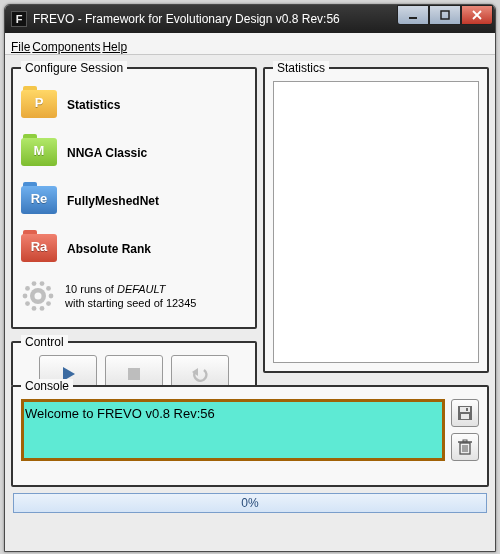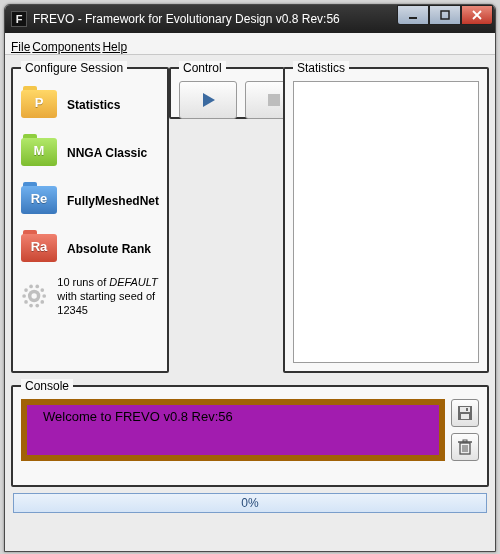--- a/index.html
+++ b/index.html
@@ -58,21 +58,21 @@
     padding-left:6px; gap:2px;
     border-bottom:1px solid #c8c8c8;
   }
   .menubar span { cursor:default; }
   .menubar .ul { text-decoration:underline; }
   .client {
     flex:1; padding:6px;
     display:flex; flex-direction:column; gap:6px;
   }
   .row1 { display:flex; gap:6px; height:312px;}
-  .col1 { width:266px; display:flex; flex-direction:row; }
+  .col1 { width:246px; display:flex; flex-direction:column; gap:6px;}
   fieldset.panel {
     border:2px solid #333; border-radius:2px;
     margin:0; padding:6px 8px 8px 8px;
     background:#f8f8f8;
     position:relative;
   }
   fieldset.panel > legend {
     font-size:12px; padding:0 4px;
     background:#f8f8f8;
   }
@@ -108,22 +108,22 @@
   .control { height:58px; padding:4px 8px 6px 8px;}
   .ctrl-btns { display:flex; gap:8px; justify-content:center;}
   .ctrl-btn {
     width:58px;height:38px;
     background:linear-gradient(#fdfdfd,#e2e2e2);
     border:1px solid #9a9a9a; border-radius:3px;
     display:flex;align-items:center;justify-content:center;
   }
   .console { height:108px; padding:4px 6px 6px 6px; display:flex; gap:6px;}
   .console-text {
-    flex:1; border:6px solid #a16207; background:#a21caf;
-    padding:4px 16px; font-size:13px; color:#000;
+    flex:1; border:3px solid #a16207; background:#5eead4;
+    padding:4px 1px; font-size:13px; color:#000;
     font-family: Tahoma, Arial, sans-serif;
     resize:none;
   }
   .console-side{display:flex;flex-direction:column;gap:6px;}
   .side-btn{
     width:28px;height:28px;
     background:linear-gradient(#fdfdfd,#e2e2e2);
     border:1px solid #8a8a8a;border-radius:3px;
     display:flex;align-items:center;justify-content:center;
   }

